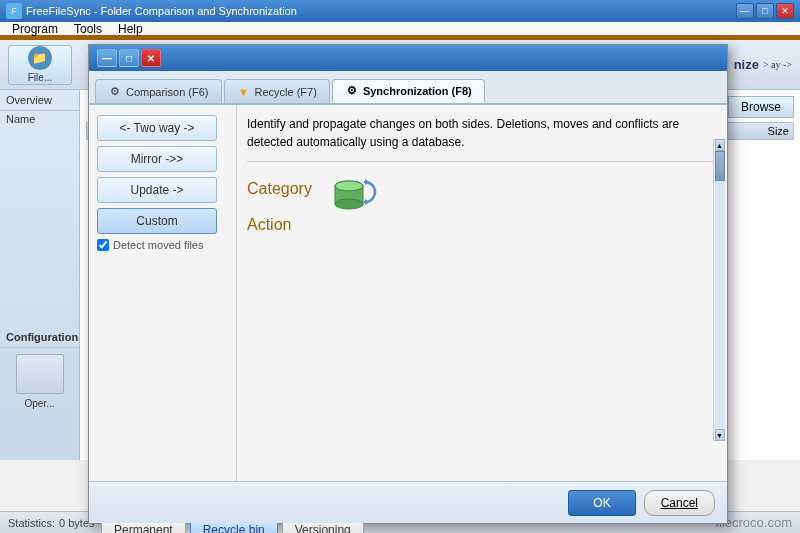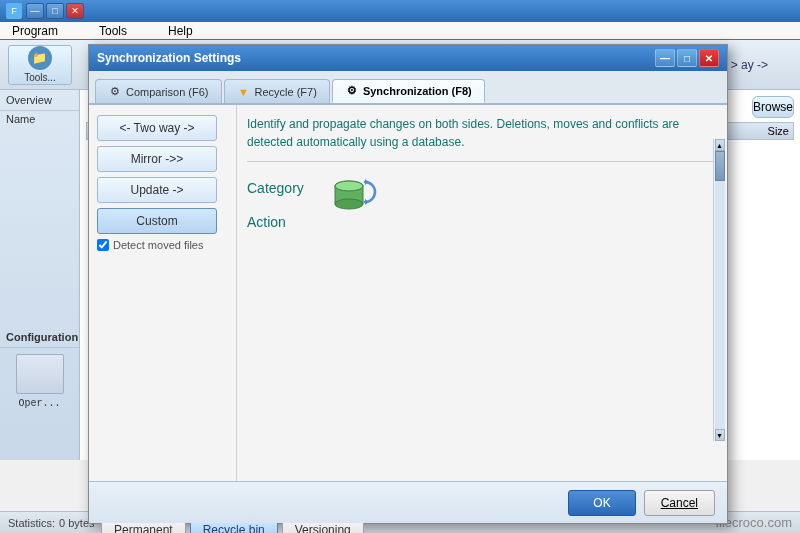--- a/index.html
+++ b/index.html
@@ -56,23 +56,22 @@
     }
     .titlebar-btn.close { background: linear-gradient(to bottom, #e05050, #c03030); }
 
     
     .app-menubar {
       background: #f8f8f8;
       height: 18px;
       display: flex;
       align-items: center;
       padding: 0 4px;
-      border-bottom: 1px solid #a16207;
-      font-size: 12px;
-      gap: 25px;
+      border-bottom: 5px solid #a16207;
+      font-size: 12px;
     }
     .app-menubar span {
       padding: 2px 8px;
       cursor: pointer;
     }
 
     
     .app-toolbar {
       background: linear-gradient(to bottom, #e8f0f8, #d0dce8);
       height: 50px;
@@ -100,22 +99,22 @@
       width: 24px; height: 24px;
       background: #5090c0;
       border-radius: 50%;
       margin-bottom: 2px;
       display: flex; align-items: center; justify-content: center;
       color: white; font-size: 12px;
     }
     .browse-btn {
       background: linear-gradient(to bottom, #e8f8ff, #c8dcf0);
       border: 1px solid #a0b8d0;
-      border-radius: 6px;
-      padding: 3px 0;
+      border-radius: 0;
+      padding: 3px 12px;
       cursor: pointer;
       font-size: 12px;
     }
 
     
     .app-statusbar {
       height: 22px;
       background: linear-gradient(to bottom, #e0e8f0, #d0d8e0);
       border-top: 1px solid #b0c0d0;
       display: flex;
@@ -220,33 +219,33 @@
       border-color: #6090c0;
       font-weight: normal;
     }
     .detect-moved {
       display: flex; align-items: flex-start; gap: 4px;
       font-size: 11px; color: #555; 
     }
     .detect-moved input { width: 12px; height: 12px; }
     .description-text {
       font-size: 12px;
-      color: #0f766e;
+      color: #000000;
       line-height: 1.5;
       margin-bottom: 12px;
       border-bottom: 1px solid #d0d0d0;
       padding-bottom: 10px;
     }
     .sync-icon-area {
       display: flex;
       gap: 20px;
       margin-bottom: 10px;
     }
     .sync-label {
-      font-size: 14px; color: #0f766e; width: 60px;
+      font-size: 16px; color: #a16207; width: 60px;
       padding-top: 6px;
     }
     .sync-icon {
       width: 50px; height: 50px;
       display: flex; align-items: center; justify-content: center;
     }
 
     
     .delete-section {
       margin-top: 4px;
@@ -294,21 +293,21 @@
       border: 1px solid #1a58a8;
       border-radius: 3px;
       color: white;
       font-size: 12px;
       cursor: pointer;
     }
     .footer-cancel-btn {
       padding: 5px 16px;
       background: linear-gradient(to bottom, #f5f5f5, #e0e0e0);
       border: 1px solid #a0a0a0;
-      border-radius: 3px;
+      border-radius: 10px;
       font-size: 12px;
       cursor: pointer;
       text-decoration: underline;
     }
 
     .scroll-indicator {
       position: absolute;
       right: 2px;
       top: 34px;
       width: 12px;
@@ -336,52 +335,53 @@
       border: 1px solid #6888a8;
     }
   </style>
 </head>
 <body>
 
 <div class="app-window">
 
   <div class="app-titlebar">
     <div class="app-titlebar-icon">F</div>
+    <span class="app-titlebar-title">FreeFileSync - Folder Comparison and Synchronization</span>
     <div class="app-titlebar-buttons">
       <div class="titlebar-btn">—</div>
       <div class="titlebar-btn">□</div>
       <div class="titlebar-btn close">✕</div>
     </div>
   </div>
 
   <div class="app-menubar">
     <span>Program</span>
     <span>Tools</span>
     <span>Help</span>
   </div>
 
   <div class="app-toolbar">
     <div class="toolbar-btn">
       <div class="toolbar-btn-icon">📁</div>
-      <span>Tools...</span>
+      <span>File...</span>
     </div>
     <div style="flex:1"></div>
 
     <div style="font-size:13px;color:#336;font-weight:bold;margin-right:4px;">nize</div>
-    <div style="font-size:12px;color:#336;margin-right:24px;">&gt; ay -&gt;</div>
+    <div style="font-size:10px;color:#336;margin-right:0;font-family:Liberation Serif, serif;">&gt; ay -&gt;</div>
   </div>
 
   <div style="display:flex; height:370px;">
 
     <div style="width:80px; background:linear-gradient(to bottom,#dce8f4,#c8d8e8); border-right:1px solid #b0c0d0;">
       <div style="padding:4px 6px; font-size:11px; font-weight:normal; color:#333; border-bottom:1px solid #b8c8d8;">Overview</div>
       <div style="padding:2px 6px; font-size:11px; color:#333;">Name</div>
       <div style="height:200px;"></div>
       <div style="padding:4px 6px; font-size:11px; font-weight:bold; color:#333; border-bottom:1px solid #b8c8d8;">Configuration</div>
-      <div style="padding:4px; display:flex; flex-direction:column; align-items:center;font-family:Liberation Mono, monospace;">
+      <div style="padding:4px; display:flex; flex-direction:column; align-items:center;">
         <div style="width:48px; height:40px; background:linear-gradient(to bottom,#e0e8f4,#c8d4e4); border:1px solid #a0b0c0; border-radius:2px; margin:2px;"></div>
         <div style="font-size:10px; color:#333; margin-top:2px;">Oper...</div>
       </div>
     </div>
 
     <div style="flex:1; background:white; padding:6px; position:relative;">
       <div style="display:flex; justify-content:flex-end; margin-bottom:4px;">
         <button class="browse-btn">Browse</button>
       </div>
       <div style="display:flex; background:linear-gradient(to bottom,#dce8f4,#c8d4e4); border:1px solid #b0c0d0; font-size:11px; padding:2px 4px;">
@@ -394,21 +394,20 @@
   <div class="app-statusbar">
     <span>Statistics:</span>
     <span style="margin-left:4px;">0 bytes</span>
     <span style="margin-left:auto; font-size:13px; color:#888;">filecroco.com</span>
   </div>
 </div>
 
 <div class="dialog-overlay">
 
   <div class="dialog-titlebar">
-    <span class="dialog-titlebar-title">Synchronization Settings</span>
     <div class="dialog-titlebar-buttons">
       <div class="dialog-btn-min">—</div>
       <div class="dialog-btn-max">□</div>
       <div class="dialog-btn-close">✕</div>
     </div>
   </div>
 
   <div class="tab-bar">
     <div class="tab">
       <span class="tab-icon">⚙</span>

